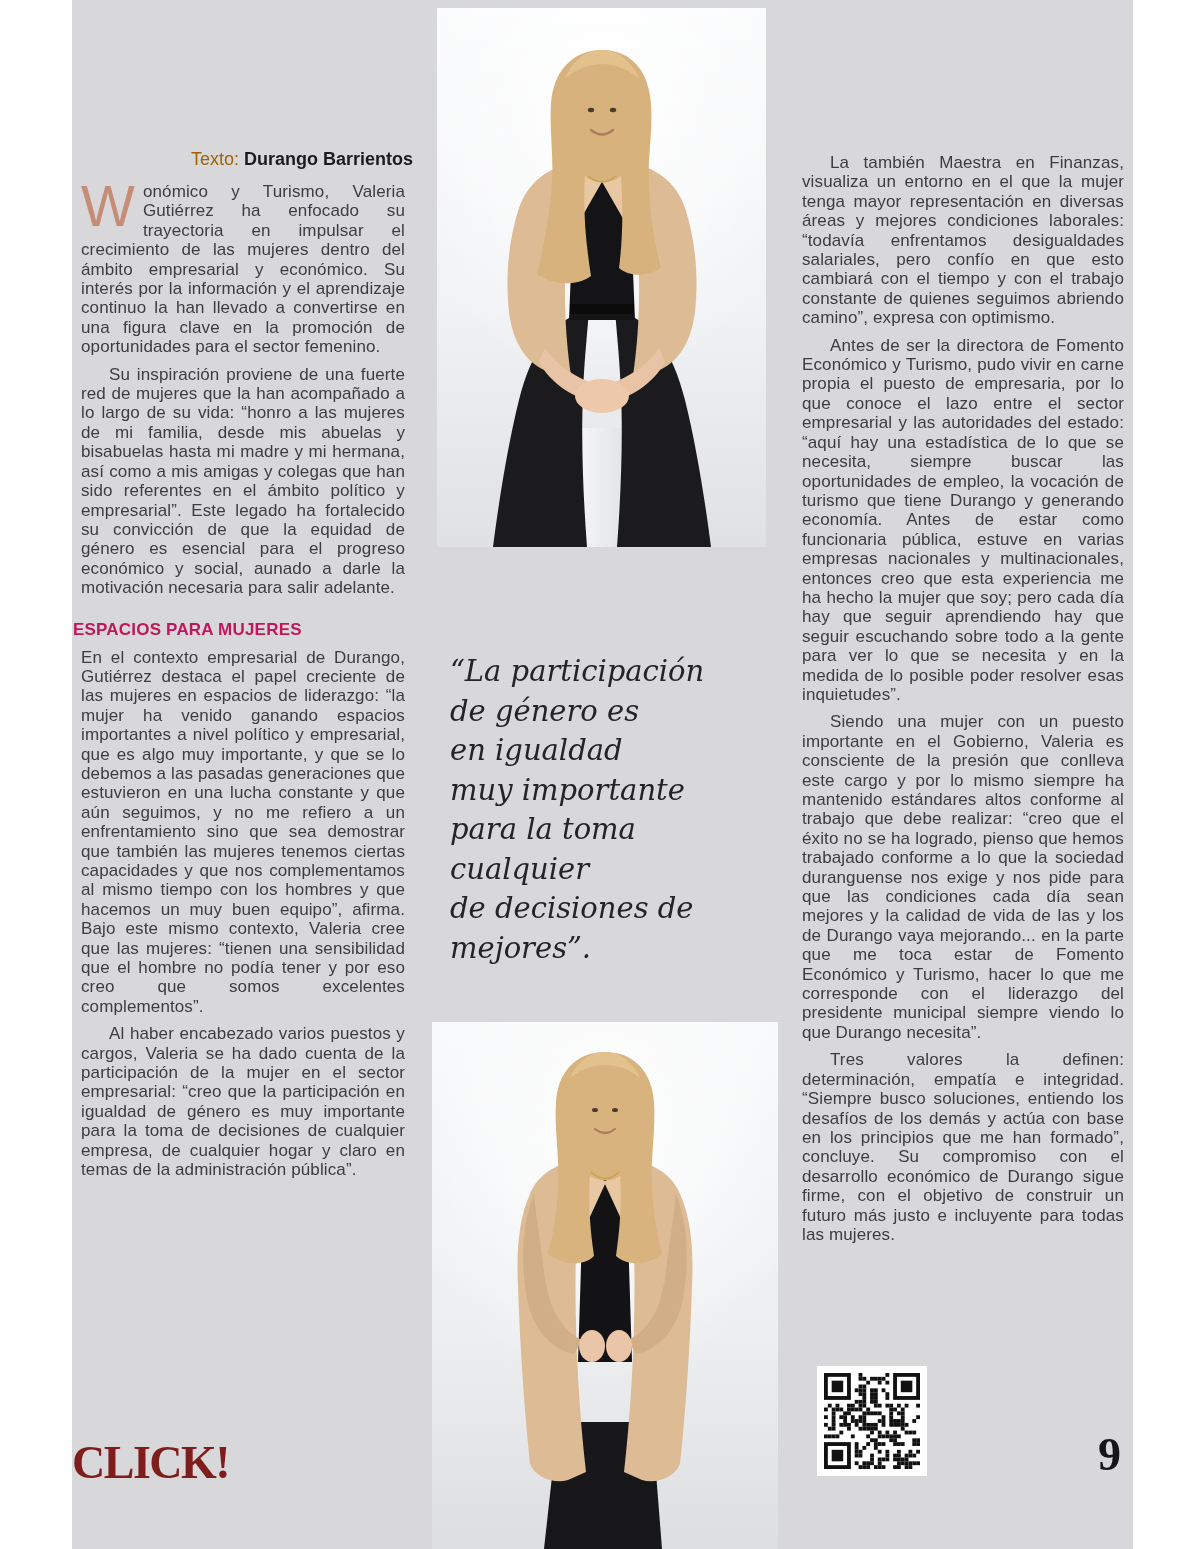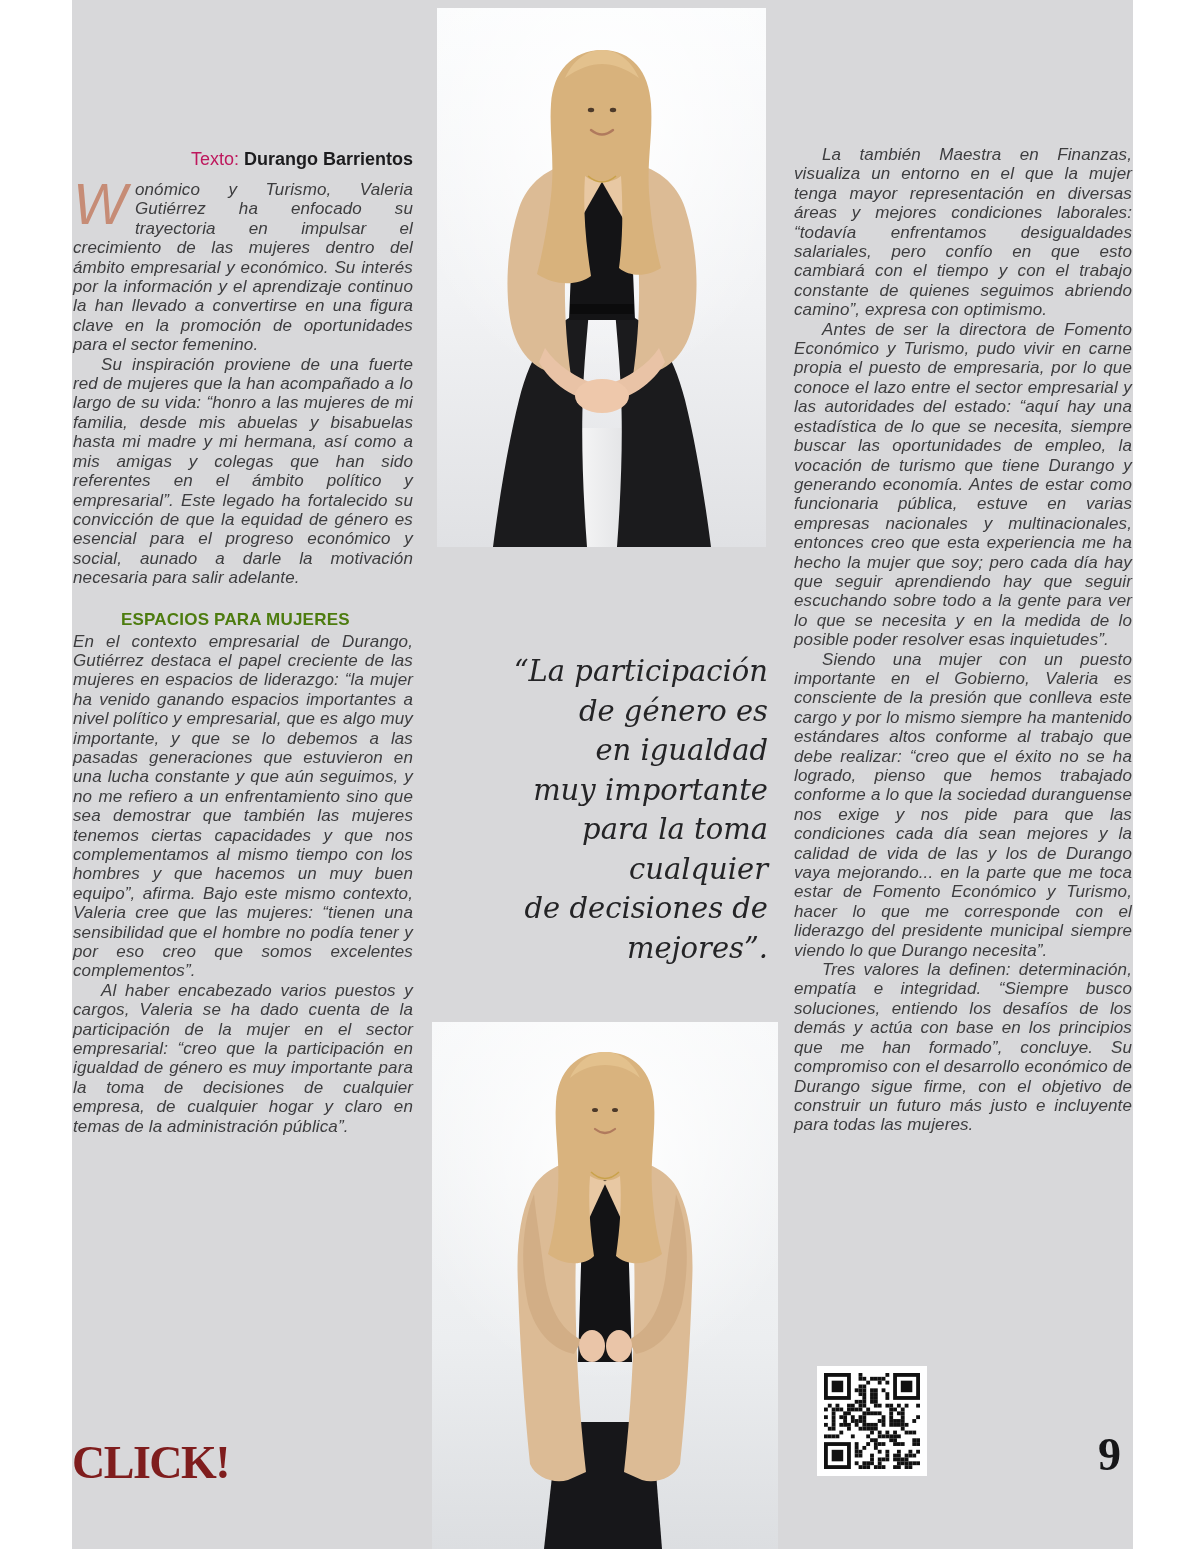--- a/index.html
+++ b/index.html
@@ -5,37 +5,37 @@
   html,body{margin:0;padding:0;background:#ffffff;}
   .page{position:relative;width:1200px;height:1549px;background:#ffffff;overflow:hidden;
         font-family:"Liberation Sans", sans-serif;}
   .gray-bg{position:absolute;left:72px;top:0;width:1061px;height:1549px;background:#d8d8da;}
 
   
   .col-left{position:absolute;left:73px;top:145px;width:340px;}
   .col-right{position:absolute;left:794px;top:145px;width:338px;}
 
   .byline{text-align:right;font-size:18px;line-height:29px;margin:0 0 6px 0;}
-  .byline-label{color:#be185d;font-weight:400;}
+  .byline-label{color:#a16207;font-weight:400;}
   .byline-name{color:#1c1c1e;font-weight:700;}
 
-  .body{margin:0;font-size:17px;line-height:19.4px;letter-spacing:0.12px;
-        color:#3d3d3f;text-align:justify;hyphens:auto;font-style:italic;-webkit-hyphens:auto;}
+  .body{margin:8px;font-size:17px;line-height:19.4px;letter-spacing:0.12px;
+        color:#3d3d3f;text-align:justify;hyphens:auto;-webkit-hyphens:auto;}
   .indent{text-indent:28px;}
   .dropcap{float:left;font-size:57px;line-height:42px;padding:3px 8px 0 0;
            color:#c68c76;font-weight:400;}
   .subhead{margin:22px 0 2px 0;font-size:17px;font-weight:700;letter-spacing:0.2px;
-           color:#4d7c0f;padding-left:48px;}
+           color:#be185d;}
 
   
   .photo-top{position:absolute;left:437px;top:8px;width:329px;height:539px;overflow:hidden;}
   .photo-bottom{position:absolute;left:432px;top:1022px;width:346px;height:527px;overflow:hidden;}
   .photo-top svg,.photo-bottom svg{display:block;width:100%;height:100%;}
 
-  .pull-quote{position:absolute;left:450px;top:652px;width:318px;text-align:right;
+  .pull-quote{position:absolute;left:450px;top:652px;width:318px;text-align:left;
               font-family:"DejaVu Serif", serif;font-style:italic;
               font-size:29px;line-height:39.5px;color:#242426;}
 
   
   .logo{position:absolute;left:72px;top:1436px;font-family:"Liberation Serif", serif;
         font-weight:700;font-size:46px;letter-spacing:-1.5px;color:#7f1d1d;}
   .page-number{position:absolute;left:1098px;top:1428px;font-family:"Liberation Serif", serif;
                font-weight:700;font-size:46px;color:#161618;}
   .qr{position:absolute;left:817px;top:1366px;width:110px;height:110px;background:#ffffff;
       padding:7px;box-sizing:border-box;}

